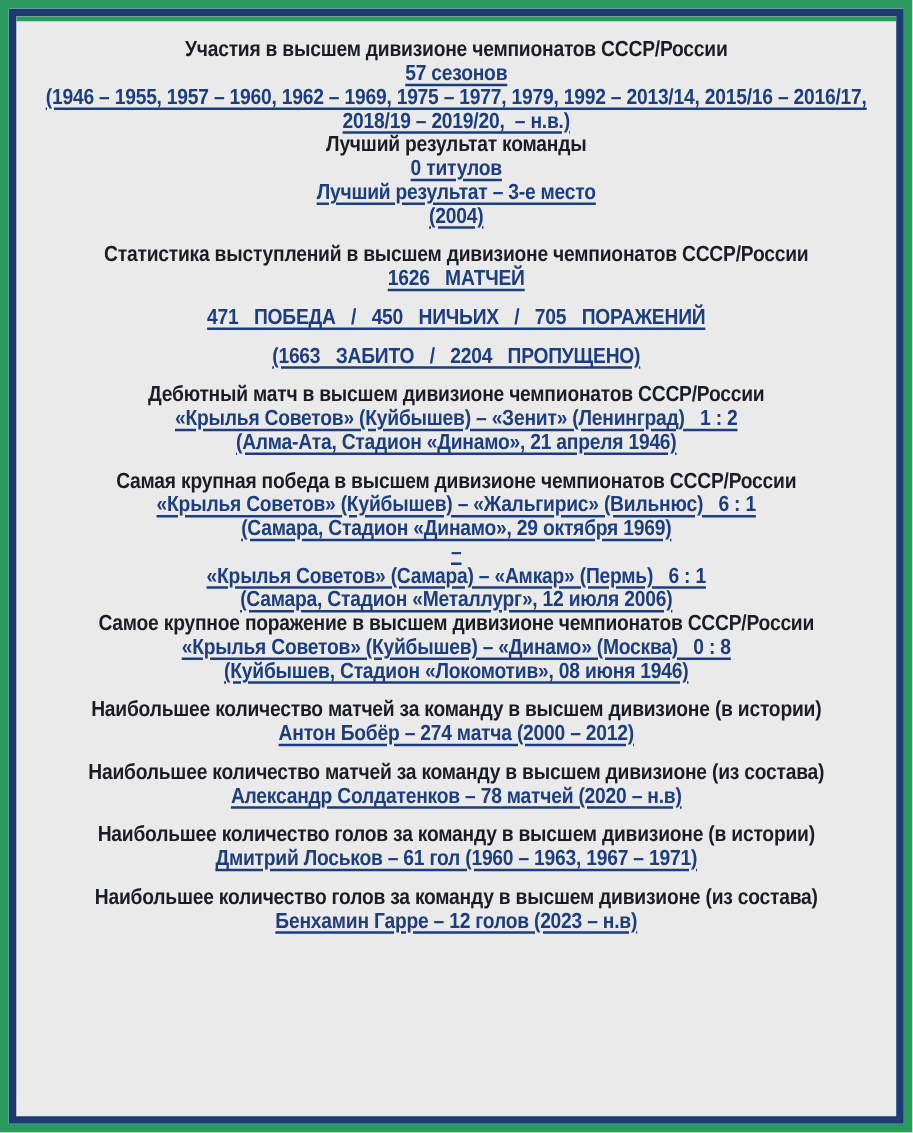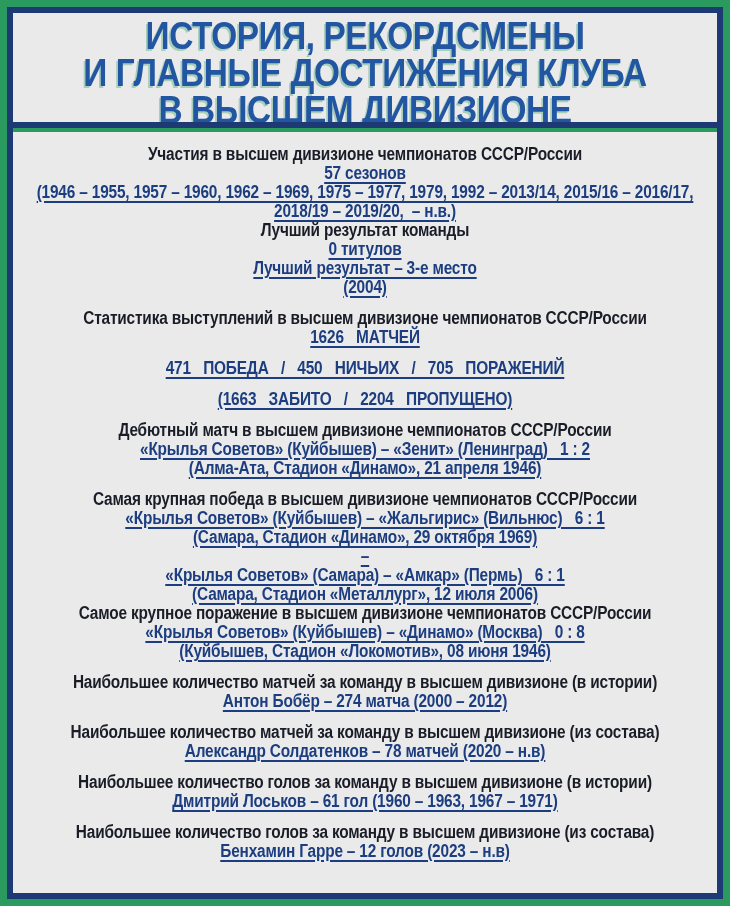--- a/index.html
+++ b/index.html
@@ -77,27 +77,20 @@
     text-underline-offset:3px;
   }
   .line.gapped{margin-top:12px;}
 </style>
 </head>
 <body>
 
 <div class="frame">
   <div class="inner">
 
-    <header>
-      <div class="scale">
-        <div class="title-line">ИСТОРИЯ, РЕКОРДСМЕНЫ</div>
-        <div class="title-line">И ГЛАВНЫЕ ДОСТИЖЕНИЯ КЛУБА</div>
-        <div class="title-line">В ВЫСШЕМ ДИВИЗИОНЕ</div>
-      </div>
-    </header>
 
     <div class="green-divider"></div>
 
     <div class="body-area">
       <div class="scale">
           <section class="section">
             <p class="line heading">Участия в высшем дивизионе чемпионатов СССР/России</p>
             <p class="line link">57 сезонов</p>
             <p class="line link">(1946 – 1955, 1957 – 1960, 1962 – 1969, 1975 – 1977, 1979, 1992 – 2013/14, 2015/16 – 2016/17,</p>
             <p class="line link">2018/19 – 2019/20,  – н.в.)</p>

